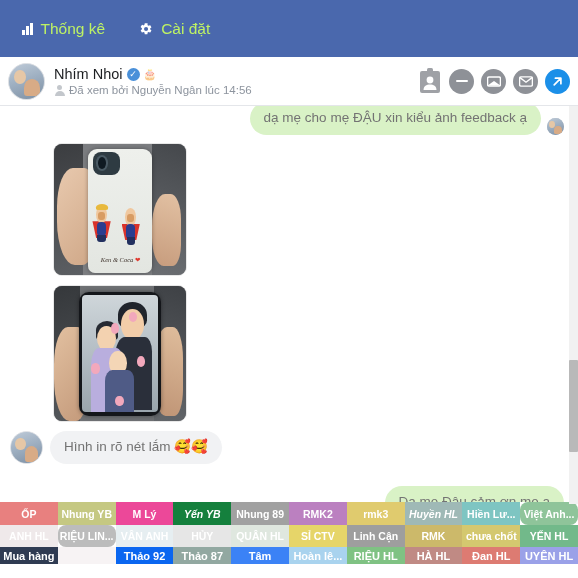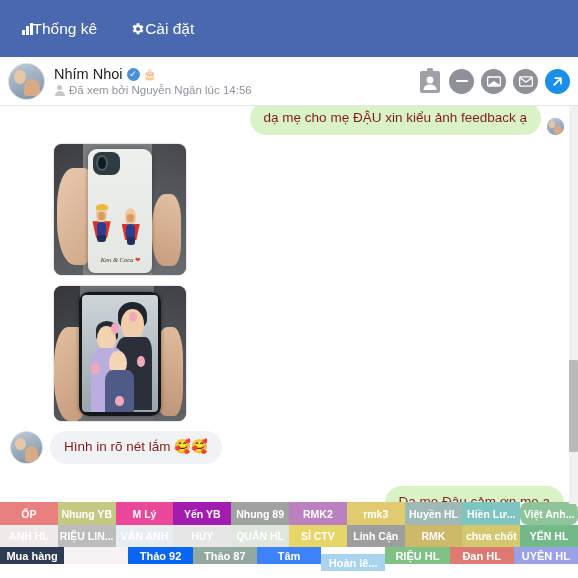--- a/index.html
+++ b/index.html
@@ -21,21 +21,22 @@
     height: 57px;
     background: #4a68ad;
     display: flex;
     align-items: center;
     padding-left: 22px;
     gap: 34px;
   }
   .topbar-item {
     display: flex;
     align-items: center;
-    color: #ffffff;
+    gap: 8px;
+    color: #bef264;
     font-size: 15.5px;
     cursor: pointer;
     white-space: nowrap;
   }
   .topbar-item .ic { display: flex; align-items: flex-end; }
   .bars-icon { display: inline-flex; align-items: flex-end; gap: 1.5px; height: 12px; }
   .bars-icon i { display: block; width: 2.5px; background: #fff; }
   .bars-icon i:nth-child(1) { height: 5px; }
   .bars-icon i:nth-child(2) { height: 9px; }
   .bars-icon i:nth-child(3) { height: 12px; }
@@ -116,21 +117,21 @@
   .row { display: flex; margin-bottom: 8px; align-items: flex-end; }
   .row.out { justify-content: flex-end; }
   .row.in { justify-content: flex-start; }
 
   .bubble {
     max-width: 330px;
     padding: 7px 14px 8px 14px;
     border-radius: 17px;
     font-size: 13.5px;
     line-height: 1.35;
-    color: #7f1d1d;
+    color: #737373;
     word-wrap: break-word;
   }
   .bubble.out { background: #d9f2c6; }
   .bubble.in { background: #f1f2f4; }
 
   .msg-avatar {
     width: 33px; height: 33px; border-radius: 50%;
     flex: 0 0 33px; margin-right: 7px;
     overflow: hidden; position: relative; background: #c8d0da;
     border: 1px solid #e0e2e6;
@@ -428,46 +429,47 @@
 
   <div class="scrollbar-track">
     <div class="scrollbar-thumb" style="top:254px;"></div>
   </div>
 
   <div class="tagbar">
     <div class="tag-row r1">
         <div class="tag" style="background: rgb(232, 128, 127);">ỐP</div>
         <div class="tag" style="background: rgb(197, 200, 130);">Nhung YB</div>
         <div class="tag" style="background: #ec4899;">M Lý</div>
-        <div class="tag" style="background: #a21caf;">Yến YB</div>
+        <div class="tag" style="background: #15803d; font-style: italic;">Yến YB</div>
         <div class="tag" style="background: rgb(161, 161, 161);">Nhung 89</div>
         <div class="tag" style="background: rgb(187, 128, 192);">RMK2</div>
         <div class="tag" style="background: rgb(224, 203, 110);">rmk3</div>
-        <div class="tag" style="background: rgb(159, 185, 182);">Huyền HL</div>
+        <div class="tag" style="background: rgb(159, 185, 182); font-style: italic;">Huyền HL</div>
         <div class="tag" style="background: rgb(126, 197, 194);">Hiền Lư...</div>
         <div class="tag" style="background: rgb(143, 196, 154); border-radius: 8px;">Việt Anh...</div>
       </div>
     <div class="tag-row r2">
         <div class="tag" style="background: rgb(239, 233, 234); color: rgb(255, 255, 255);">ANH HL</div>
-        <div class="tag" style="background: rgb(188, 188, 188);">RIỆU LIN...</div>
+        <div class="tag" style="background: rgb(188, 188, 188); border-radius: 8px;">RIỆU LIN...</div>
         <div class="tag" style="background: rgb(230, 238, 241); color: rgb(255, 255, 255);">VÂN ANH</div>
         <div class="tag" style="background: rgb(230, 230, 230); color: rgb(255, 255, 255);">HỦY</div>
         <div class="tag" style="background: rgb(223, 231, 223); color: rgb(255, 255, 255);">QUÂN HL</div>
         <div class="tag" style="background: rgb(230, 213, 105); color: rgb(255, 255, 255);">SỈ CTV</div>
         <div class="tag" style="background: rgb(158, 158, 158);">Linh Cận</div>
         <div class="tag" style="background: rgb(204, 185, 106);">RMK</div>
         <div class="tag" style="background: rgb(212, 200, 111);">chưa chốt</div>
         <div class="tag" style="background: rgb(114, 185, 138);">YẾN HL</div>
       </div>
     <div class="tag-row r3">
         <div class="tag" style="background: rgb(47, 59, 82);">Mua hàng</div>
         <div class="tag" style="background: rgb(247, 243, 244); color: rgb(255, 255, 255);"></div>
         <div class="tag" style="background: rgb(10, 102, 240);">Thảo 92</div>
         <div class="tag" style="background: rgb(146, 168, 161);">Thảo 87</div>
         <div class="tag" style="background: #3b82f6;">Tâm</div>
-        <div class="tag" style="background: rgb(169, 211, 238); margin-top: 7px;">Hoàn lê...</div>
+        <div class="tag" style="background: rgb(169, 211, 238);">Hoàn lê...</div>
         <div class="tag" style="background: rgb(127, 194, 131);">RIỆU HL</div>
+        <div class="tag" style="background: rgb(192, 138, 132);">HÀ HL</div>
         <div class="tag" style="background: rgb(221, 123, 114);">Đan HL</div>
         <div class="tag" style="background: rgb(154, 161, 232);">UYÊN HL</div>
       </div>
   </div>
 
 </div>
 
 </body></html>

